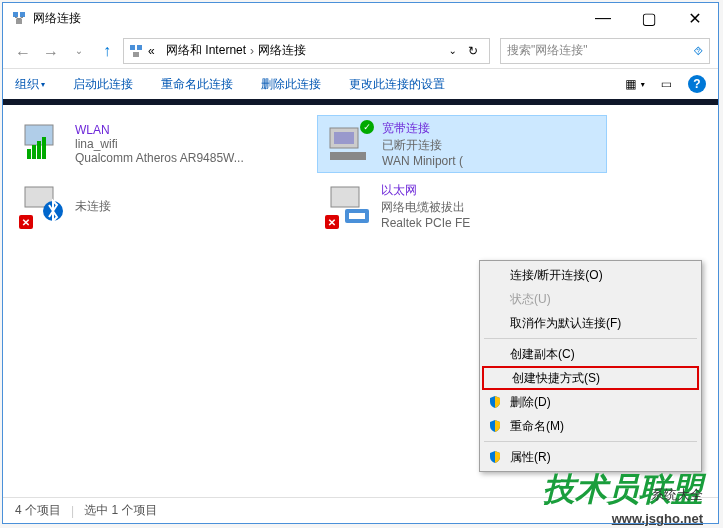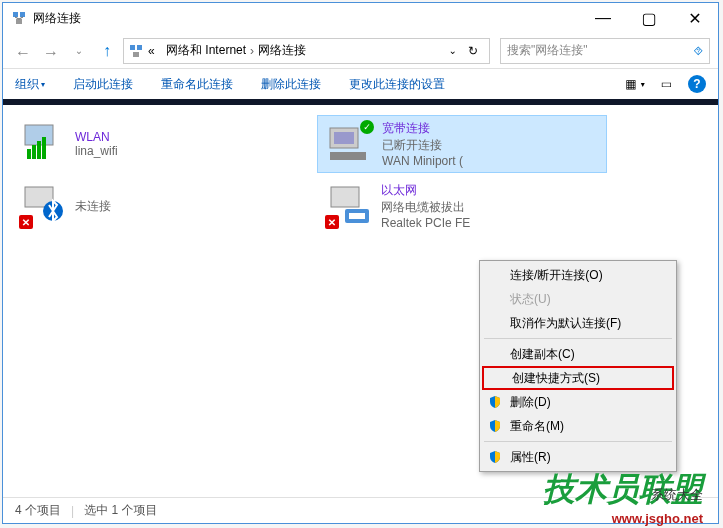--- a/index.html
+++ b/index.html
@@ -31,32 +31,32 @@
     
     .content { flex: 1; background: #fff; padding: 8px 0; position: relative; display: flex; flex-wrap: wrap; align-content: flex-start; }
     .conn-item { width: 290px; height: 58px; display: flex; padding: 4px 8px; margin: 2px 8px; }
     .conn-item.selected { background: #cce8ff; border: 1px solid #99d1ff; }
     .conn-icon { width: 48px; height: 48px; margin-right: 8px; position: relative; }
     .conn-info { display: flex; flex-direction: column; font-size: 12px; justify-content: center; overflow: hidden; }
     .conn-name { color: #6d28d9; white-space: nowrap; }
     .conn-status { color: #666; white-space: nowrap; }
     .conn-device { color: #666; white-space: nowrap; overflow: hidden; text-overflow: ellipsis; }
     
-    .context-menu { position: absolute; top: 155px; left: 476px; width: 198px; background: #f0f0f0; border: 1px solid #a0a0a0; box-shadow: 2px 2px 5px rgba(0,0,0,0.3); font-size: 12px; padding: 2px; }
+    .context-menu { position: absolute; top: 155px; left: 476px; width: 223px; background: #f0f0f0; border: 1px solid #a0a0a0; box-shadow: 2px 2px 5px rgba(0,0,0,0.3); font-size: 12px; padding: 2px; }
     .ctx-item { height: 24px; display: flex; align-items: center; padding: 0 8px 0 28px; position: relative; cursor: pointer; }
     .ctx-item.disabled { color: #a0a0a0; }
     .ctx-item.highlighted { border: 2px solid #d00; }
     .ctx-sep { height: 1px; background: #d0d0d0; margin: 3px 2px; }
     .ctx-shield { position: absolute; left: 6px; width: 14px; height: 14px; }
     
     .statusbar { height: 26px; border-top: 1px solid #e0e0e0; display: flex; align-items: center; padding: 0 12px; font-size: 12px; color: #555; background: #fff; }
     .status-sep { margin: 0 10px; color: #ccc; }
     
     .watermark { position: absolute; bottom: 16px; right: 20px; font-size: 32px; font-weight: bold; color: #1a9e3c; font-style: italic; text-shadow: 1px 1px 0 #fff; z-index: 10; }
-    .watermark-url { position: absolute; bottom: 2px; right: 20px; font-size: 13px; color: #b91c1c; font-weight: bold; z-index: 10; }
+    .watermark-url { position: absolute; bottom: 2px; right: 20px; font-size: 13px; color: #404040; font-weight: bold; z-index: 10; text-decoration: underline; }
     .watermark-sub { position: absolute; bottom: 24px; right: 20px; font-size: 13px; color: #333; z-index: 10; }
     
     .x-badge { position: absolute; bottom: 0; left: 0; width: 14px; height: 14px; background: #d00; border-radius: 2px; display: flex; align-items: center; justify-content: center; color: #fff; font-size: 10px; font-weight: bold; }
     .check-badge { position: absolute; top: 0; right: 0; width: 14px; height: 14px; background: #0a0; border-radius: 50%; display: flex; align-items: center; justify-content: center; color: #fff; font-size: 9px; }
   </style>
 </head>
 <body>
 
 <div class="window">
 
@@ -128,20 +128,21 @@
             <rect x="6" y="6" width="28" height="20" fill="#b0cde8" stroke="#888"></rect>
             <rect x="8" y="30" width="4" height="10" fill="#0a0"></rect>
             <rect x="13" y="26" width="4" height="14" fill="#0a0"></rect>
             <rect x="18" y="22" width="4" height="18" fill="#0a0"></rect>
             <rect x="23" y="18" width="4" height="22" fill="#0a0"></rect>
           </svg>
       </div>
       <div class="conn-info">
         <div class="conn-name">WLAN</div>
         <div class="conn-status">lina_wifi</div>
+        <div class="conn-device">Qualcomm Atheros AR9485W...</div>
       </div>
     </div>
 
     <div class="conn-item selected">
       <div class="conn-icon">
         <svg viewBox="0 0 48 48">
             <rect x="4" y="8" width="28" height="20" fill="#ccc" stroke="#888"></rect>
             <rect x="8" y="12" width="20" height="12" fill="#99c"></rect>
             <rect x="4" y="32" width="36" height="8" fill="#888"></rect>
           </svg>

